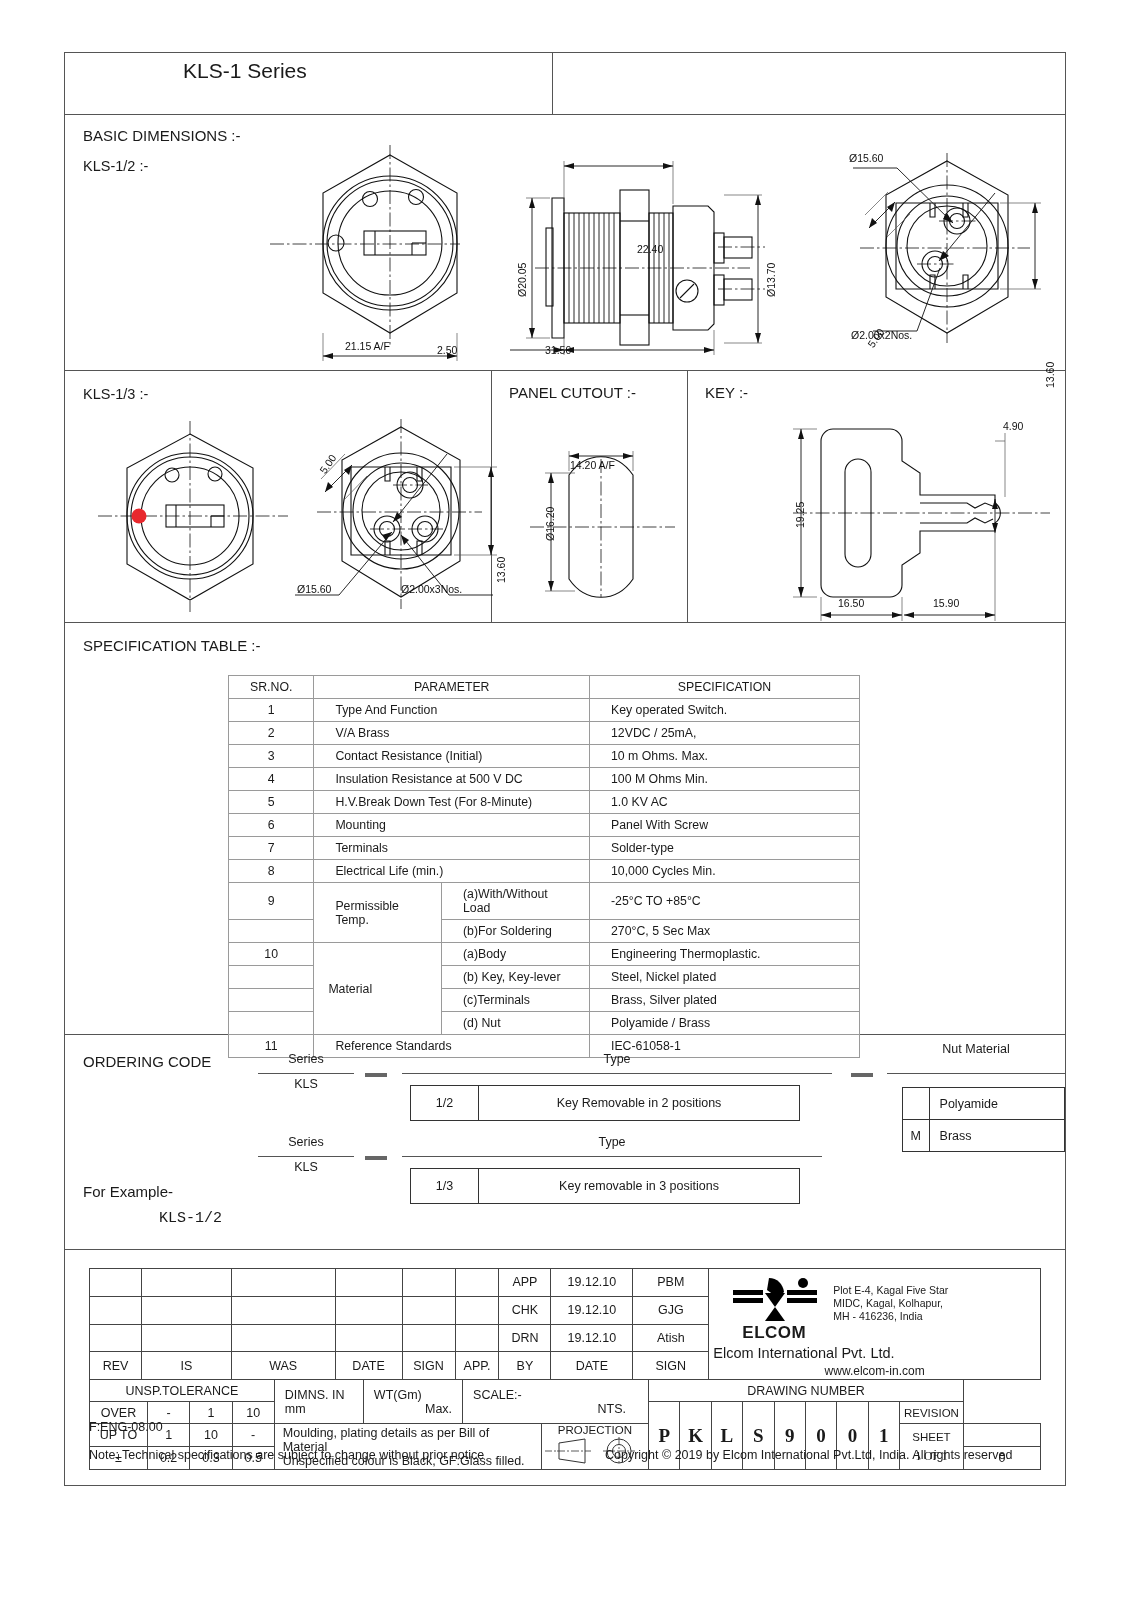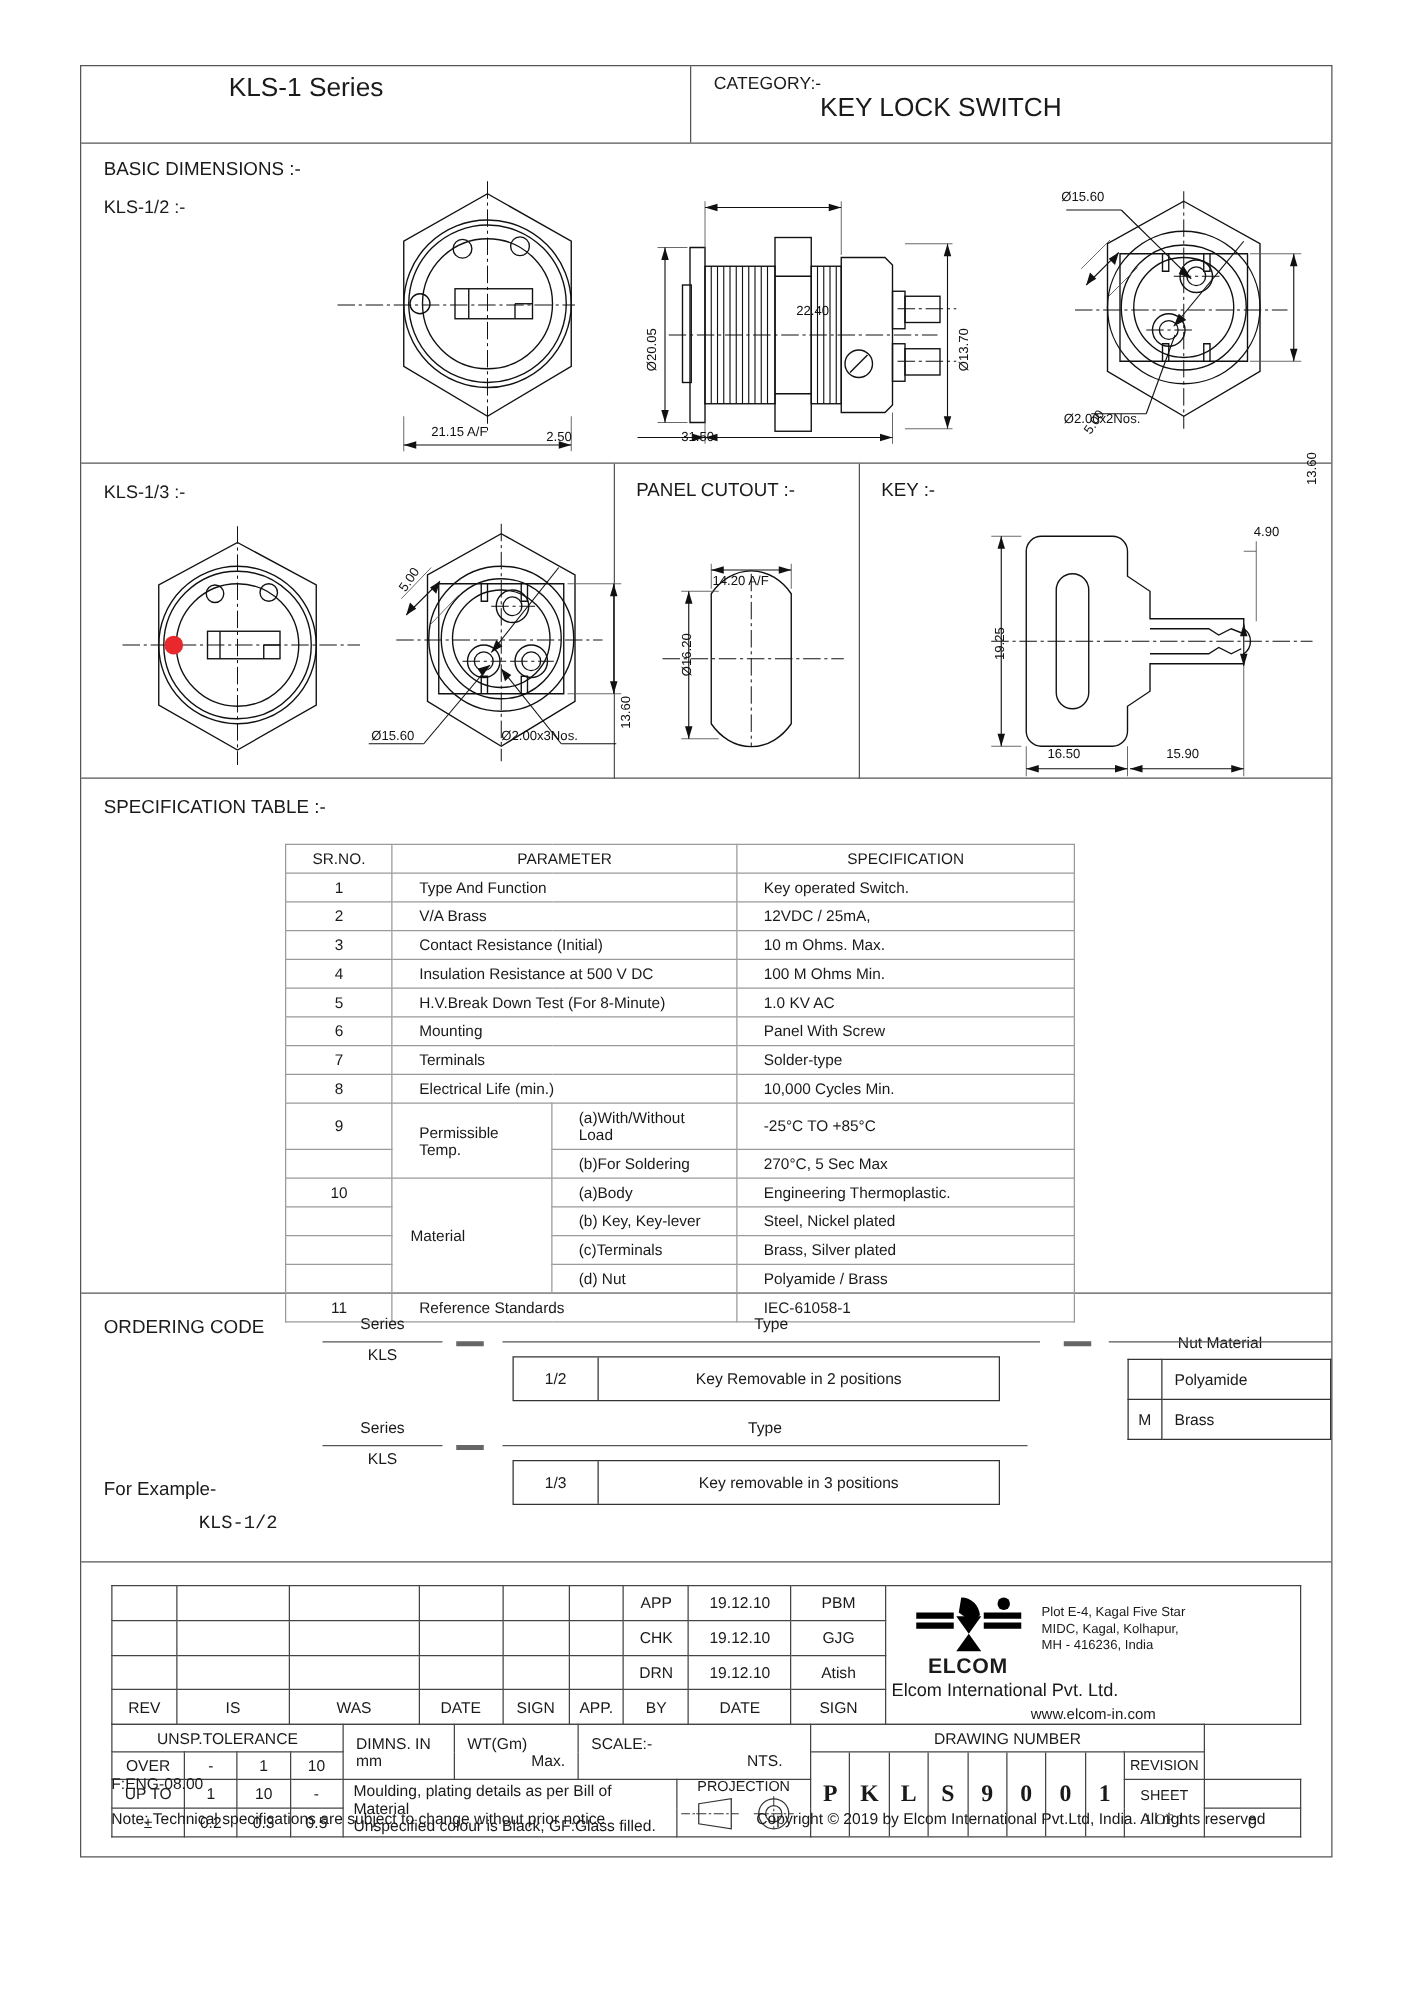--- a/index.html
+++ b/index.html
@@ -90,24 +90,20 @@
   .footer-note { position:absolute; font-size:12.5px; }
 </style>
 </head>
 <body>
 
 <div class="sheet">
 
   <div class="hdr row-sep">
     <div class="hdr-cell hdr-left">
       <div class="hdr-value">KLS-1 Series</div>
-    </div>
-    <div class="hdr-cell hdr-right">
-      <div class="hdr-label">CATEGORY:-</div>
-      <div class="hdr-value">KEY LOCK SWITCH</div>
     </div>
   </div>
 
   <div class="band1">
     <div class="abs sec-title" style="left:18px; top:12px;">BASIC DIMENSIONS :-</div>
     <div class="abs sub-title" style="left:18px; top:43px;">KLS-1/2 :-</div>
 
     <svg class="abs" style="left:195px; top:22px;" width="210" height="215">
       <line class="ctr" x1="10" y1="107" x2="200" y2="107"></line>
       <line class="ctr" x1="130" y1="8" x2="130" y2="210"></line>
@@ -485,21 +481,21 @@
     <div class="abs oc-cap" style="left:193px; top:42px; width:96px;">KLS</div>
     <div class="abs oc-dash" style="left:300px; top:38px;"></div>
     <div class="abs oc-cap" style="left:337px; top:17px; width:430px;">Type</div>
     <div class="abs oc-rule" style="left:337px; top:38px; width:430px;"></div>
     <div class="abs oc-box" style="left:345px; top:50px; width:390px;">
       <div class="k">1/2</div>
       <div class="v">Key Removable in 2 positions</div>
     </div>
 
     <div class="abs oc-dash" style="left:786px; top:38px;"></div>
-    <div class="abs oc-cap" style="left:822px; top:32px; width:178px;">Nut Material</div>
+    <div class="abs oc-cap" style="left:822px; top:7px; width:178px;">Nut Material</div>
     <div class="abs oc-rule" style="left:822px; top:38px; width:178px;"></div>
     <table class="abs nut-tbl" style="left:837px; top:52px;">
       <tbody id="nut-body">
           <tr>
             <td class="k"></td>
             <td class="v">Polyamide</td>
           </tr>
           <tr>
             <td class="k">M</td>
             <td class="v">Brass</td>

